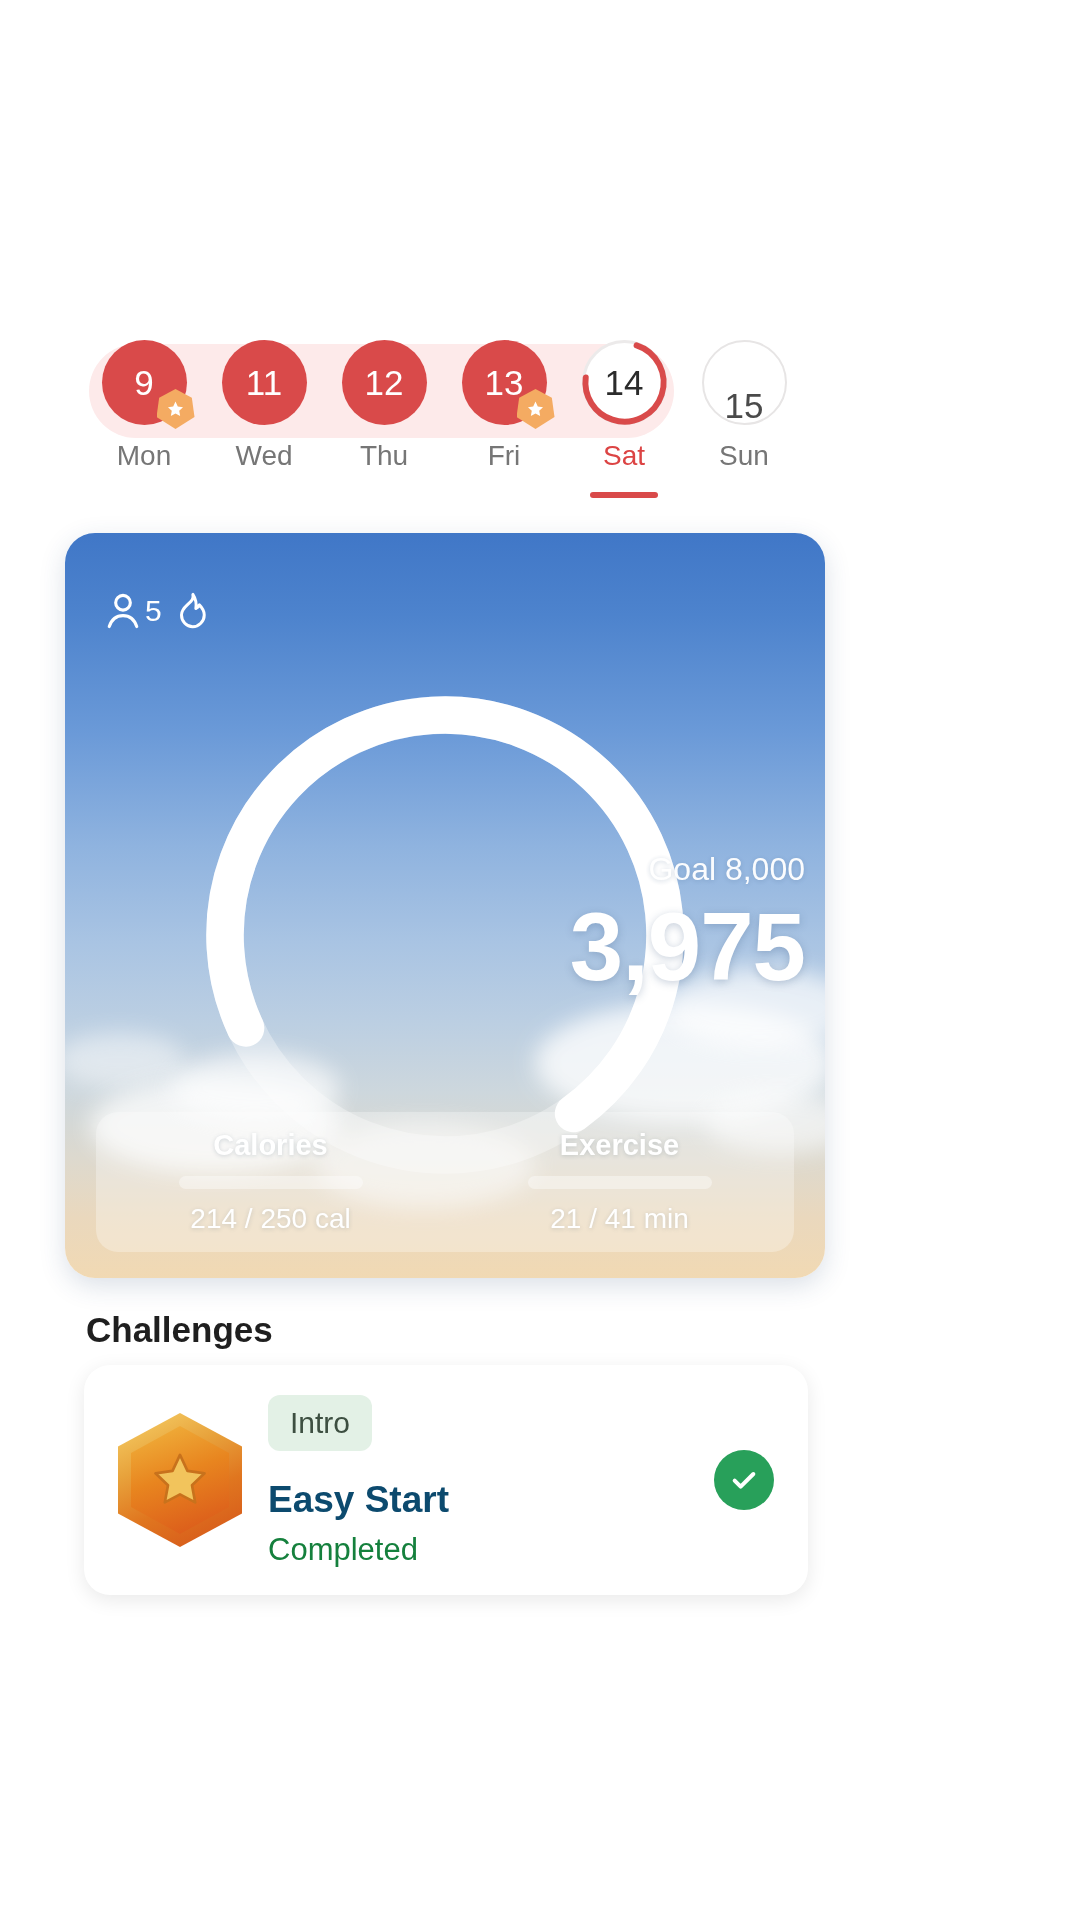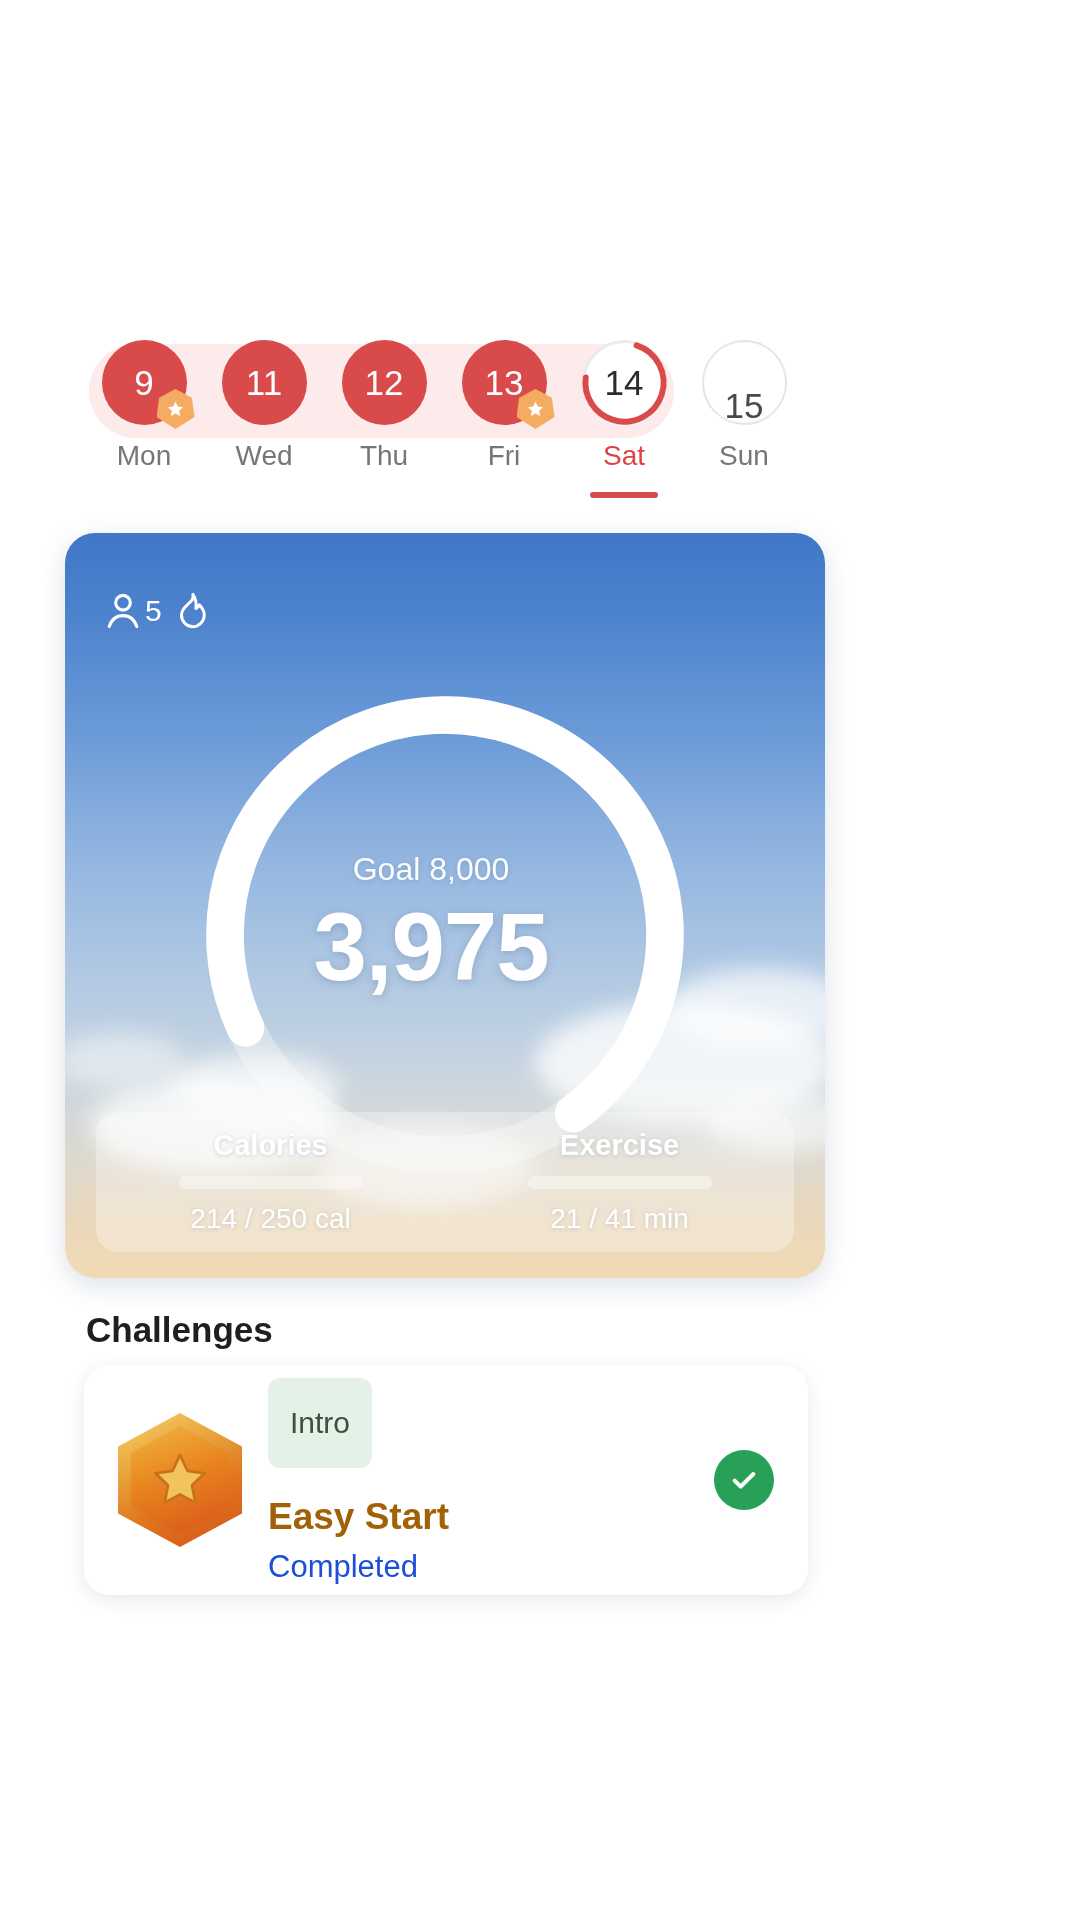--- a/index.html
+++ b/index.html
@@ -201,23 +201,23 @@
     top: 152px;
     left: 130px;
     width: 500px;
     height: 420px;
   }
   .ring-wrap svg { width: 500px; height: 500px; display: block; overflow: visible; }
 
   .ring-text {
     position: absolute;
     top: 320px;
-    left: 0;
+    left: 8px;
     width: 732px;
-    text-align: center;
+    text-align: right;
   }
   .goal-label {
     color: #ffffff;
     font-size: 32px;
     line-height: 1;
     opacity: 0.97;
     text-shadow: 0 1px 5px rgba(60,90,130,0.25);
   }
   .step-count {
     margin-top: 14px;
@@ -323,34 +323,34 @@
     flex: 1;
     display: flex;
     flex-direction: column;
     align-items: flex-start;
   }
   .chip {
     background: #e3f1e6;
     color: #3d4f41;
     font-size: 30px;
     line-height: 1;
-    padding: 30px 22px;
+    padding: 13px 22px;
     border-radius: 12px;
   }
   .challenge-name {
     margin-top: 30px;
     font-size: 37px;
     font-weight: bold;
-    color: #a16207;
+    color: #0c4a6e;
     line-height: 1;
   }
   .challenge-status {
     margin-top: 16px;
     font-size: 31px;
-    color: #1d4ed8;
+    color: #15803d;
     line-height: 1;
   }
   .check-circle {
     width: 60px;
     height: 60px;
     border-radius: 50%;
     background: #28a05a;
     display: flex;
     align-items: center;
     justify-content: center;

